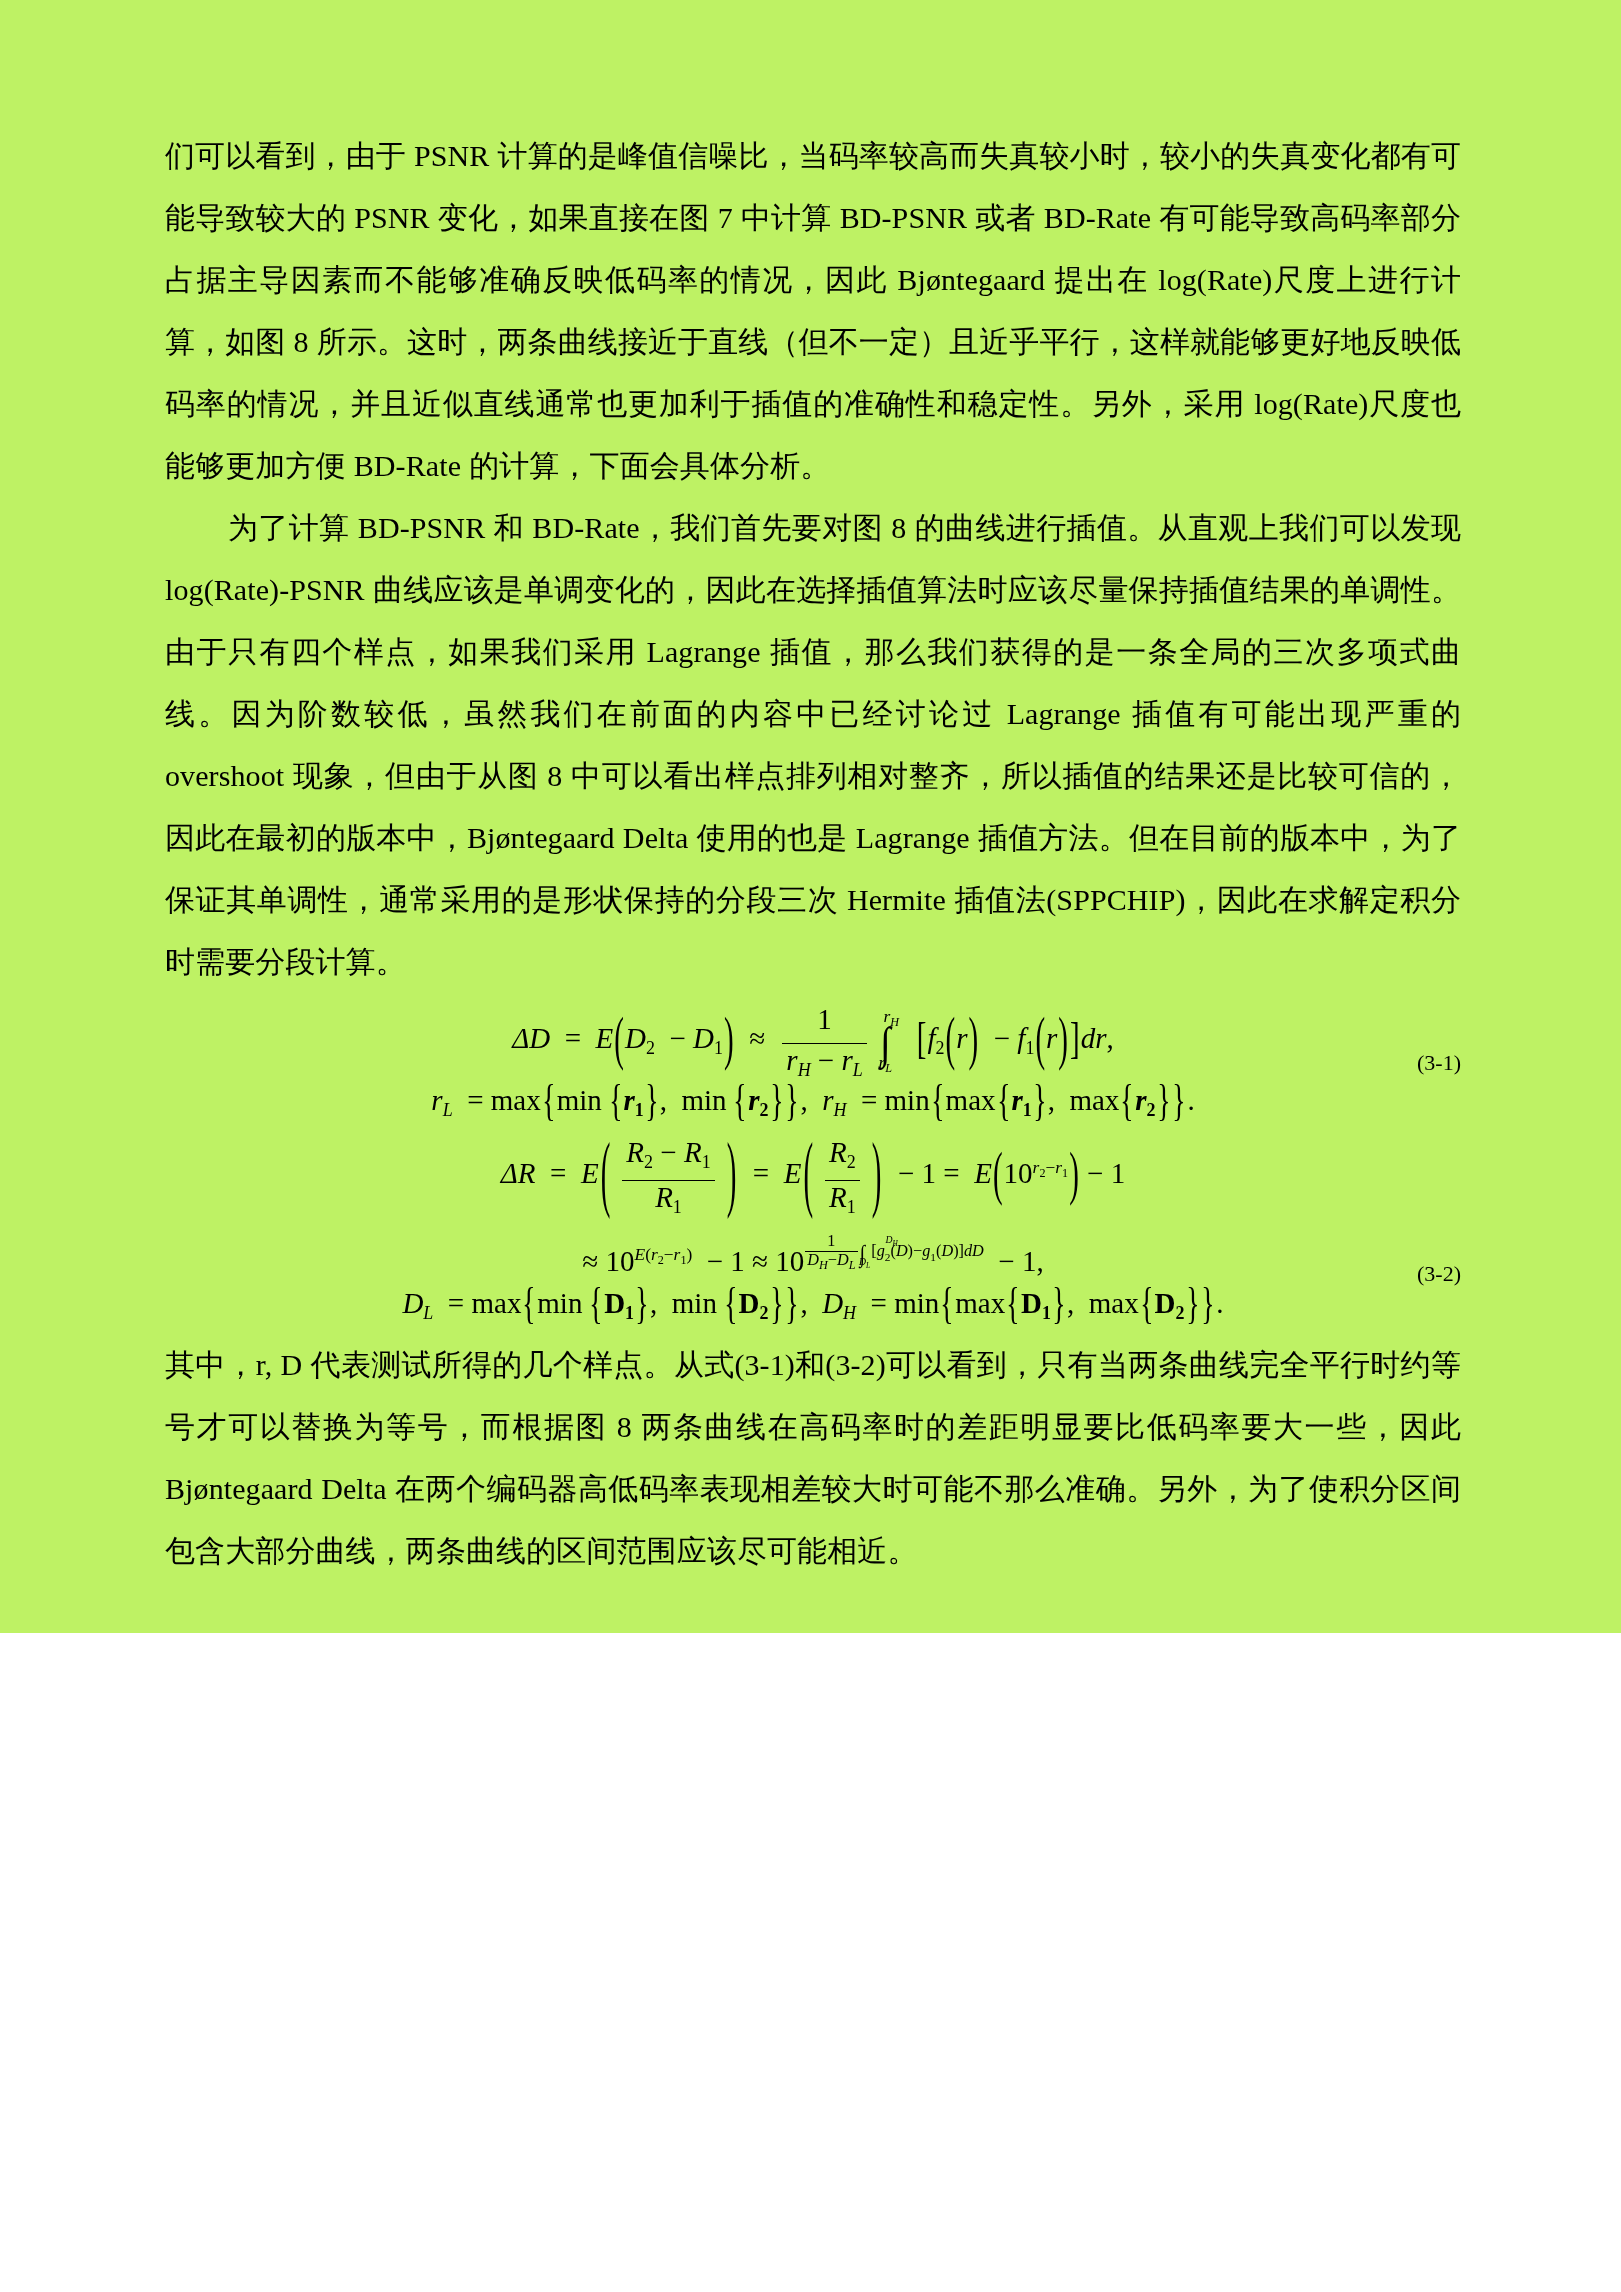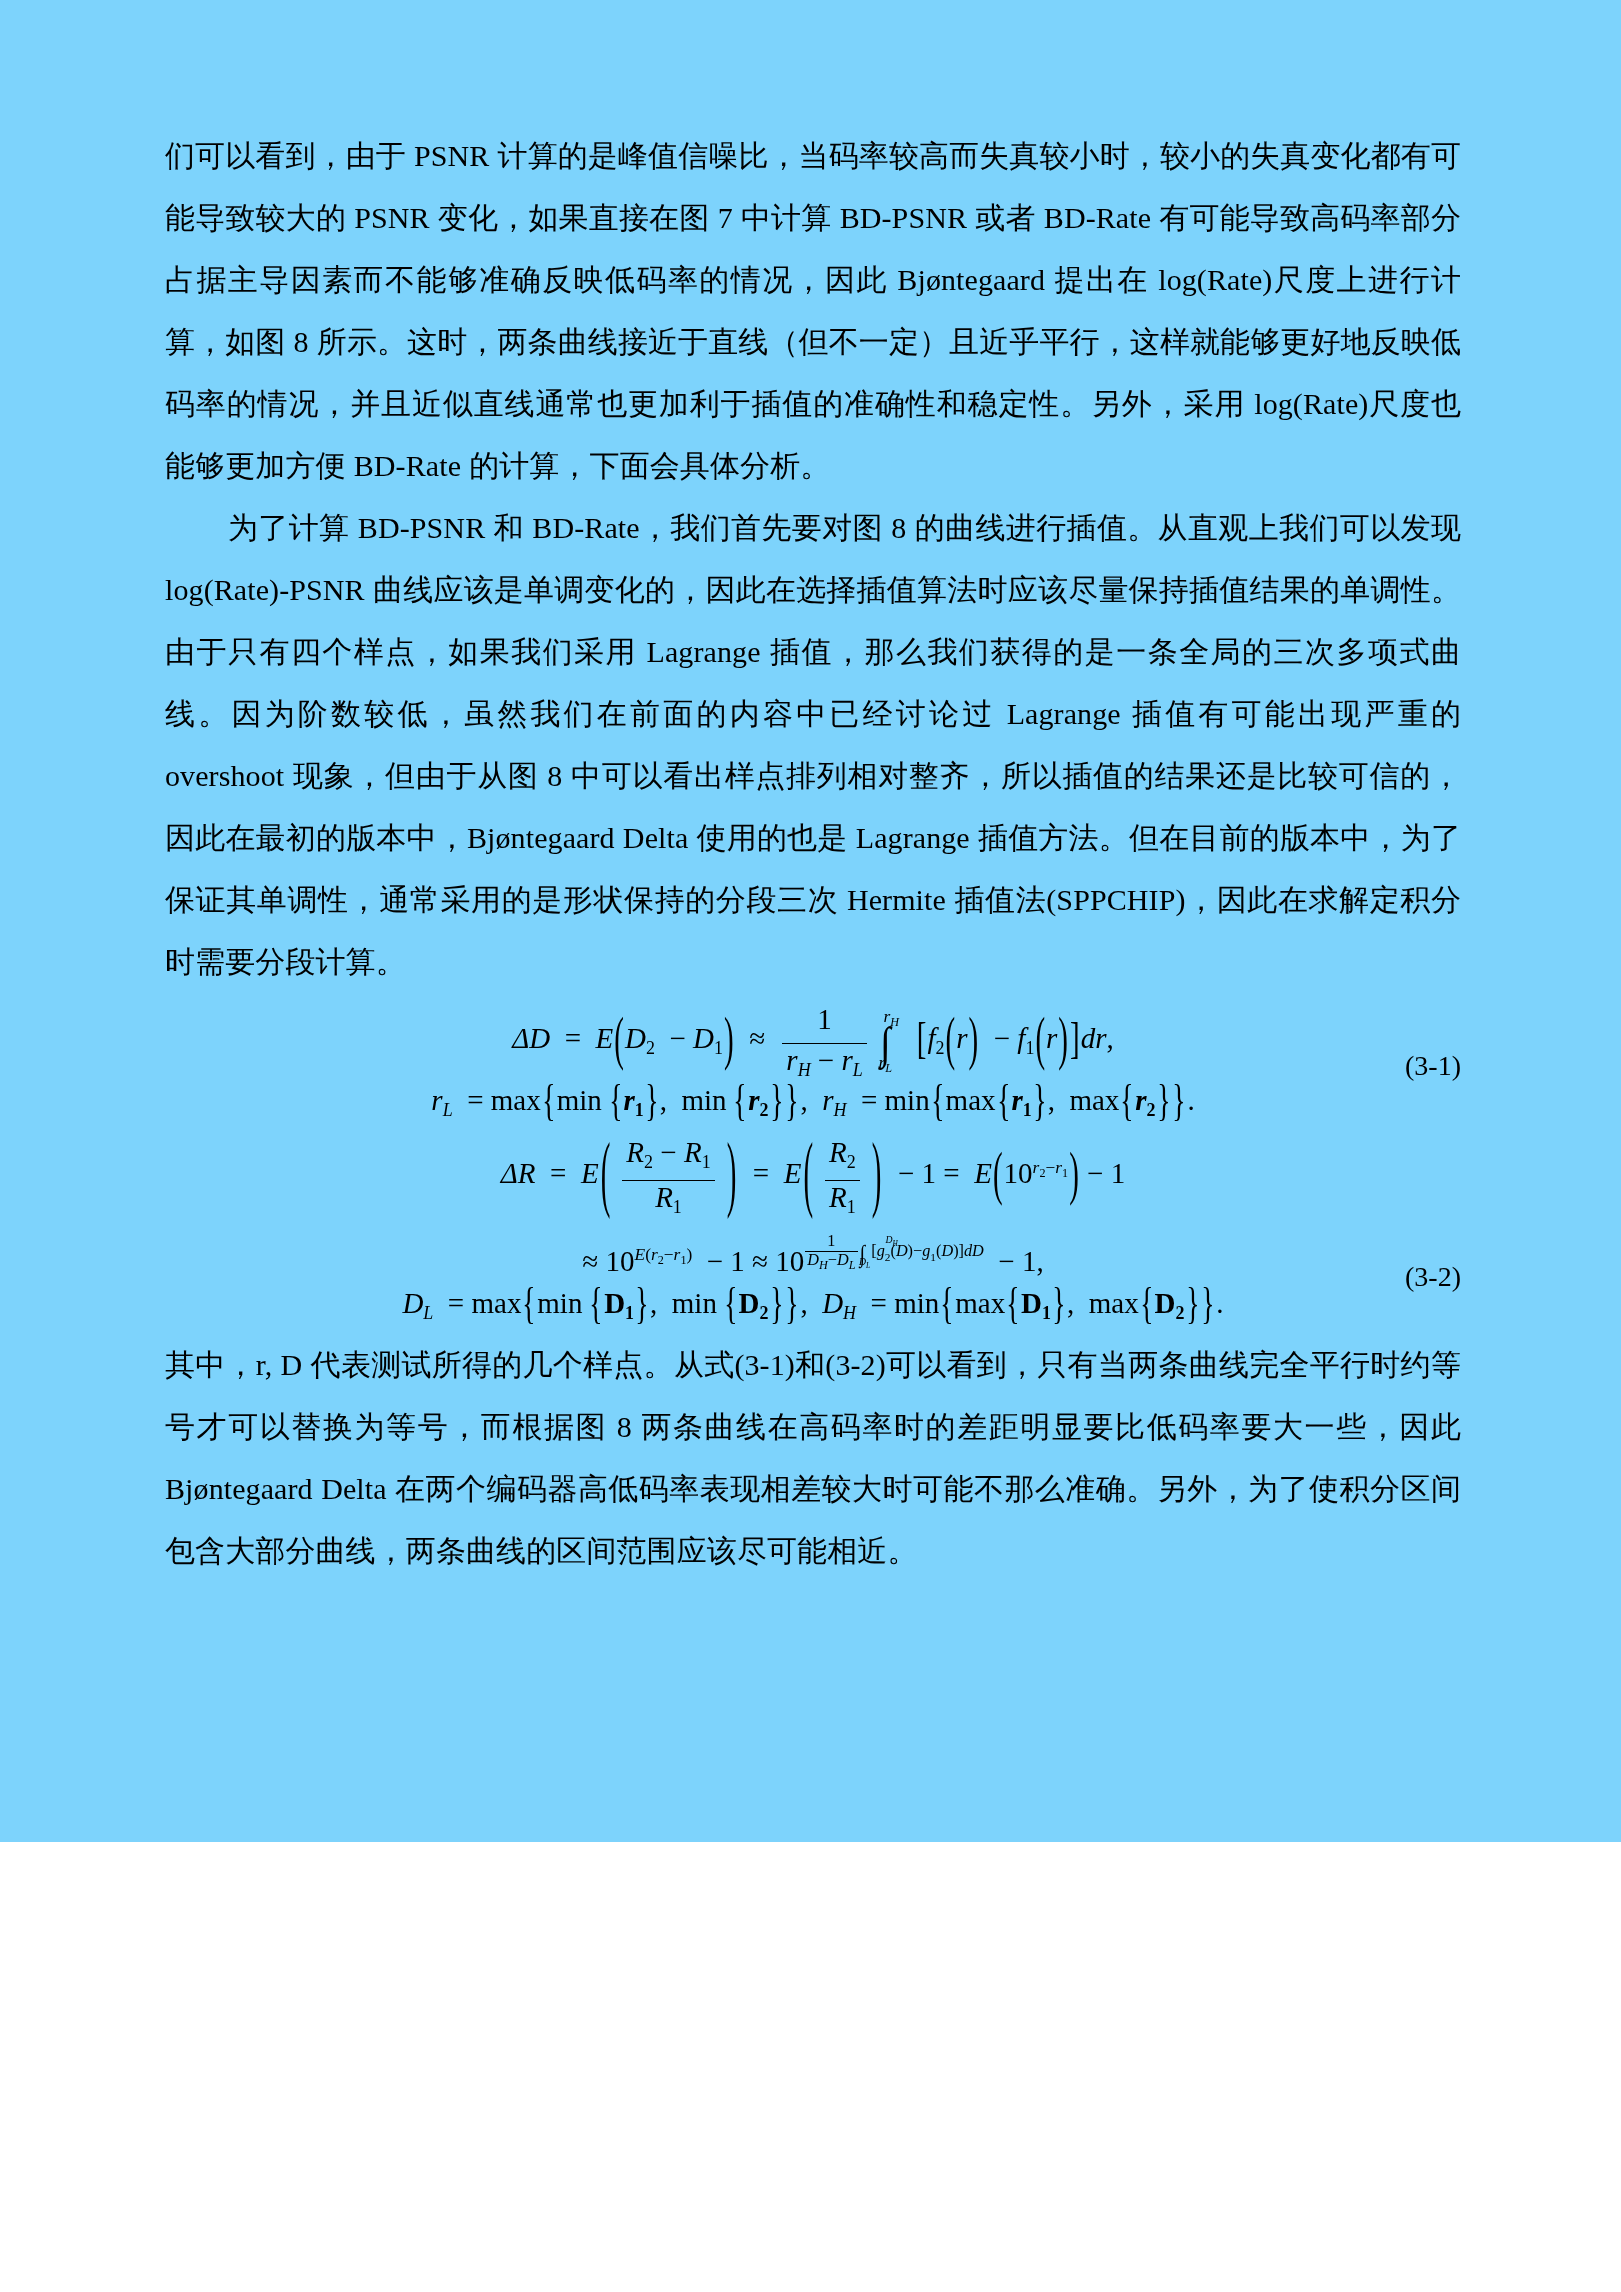--- a/index.html
+++ b/index.html
@@ -7,22 +7,22 @@
     padding: 0;
     background: #ffffff;
   }
   body {
     font-family: "Liberation Serif", "DejaVu Serif", serif;
     color: #000000;
   }
   .page {
     position: relative;
     width: 1621px;
-    height: 1842px;
-    background: #7dd3fc;
+    height: 1633px;
+    background: #bef264;
     overflow: hidden;
     box-sizing: border-box;
   }
   .content {
     position: absolute;
     left: 165px;
     top: 125px;
     width: 1296px;
   }
   p.body-text {
@@ -50,21 +50,21 @@
   .eq-row {
     text-align: center;
     font-family: "Liberation Serif", "DejaVu Serif", serif;
     font-size: 29px;
     line-height: 1.0;
     white-space: nowrap;
   }
   .eq-tag {
     position: absolute;
     right: 0;
-    font-size: 28px;
+    font-size: 22px;
     font-family: "Liberation Serif", "DejaVu Serif", serif;
   }
 
   
   .mi { font-style: italic; }
   .mb { font-weight: bold; }
   .sub {
     font-size: 0.62em;
     vertical-align: -0.32em;
     font-style: italic;

